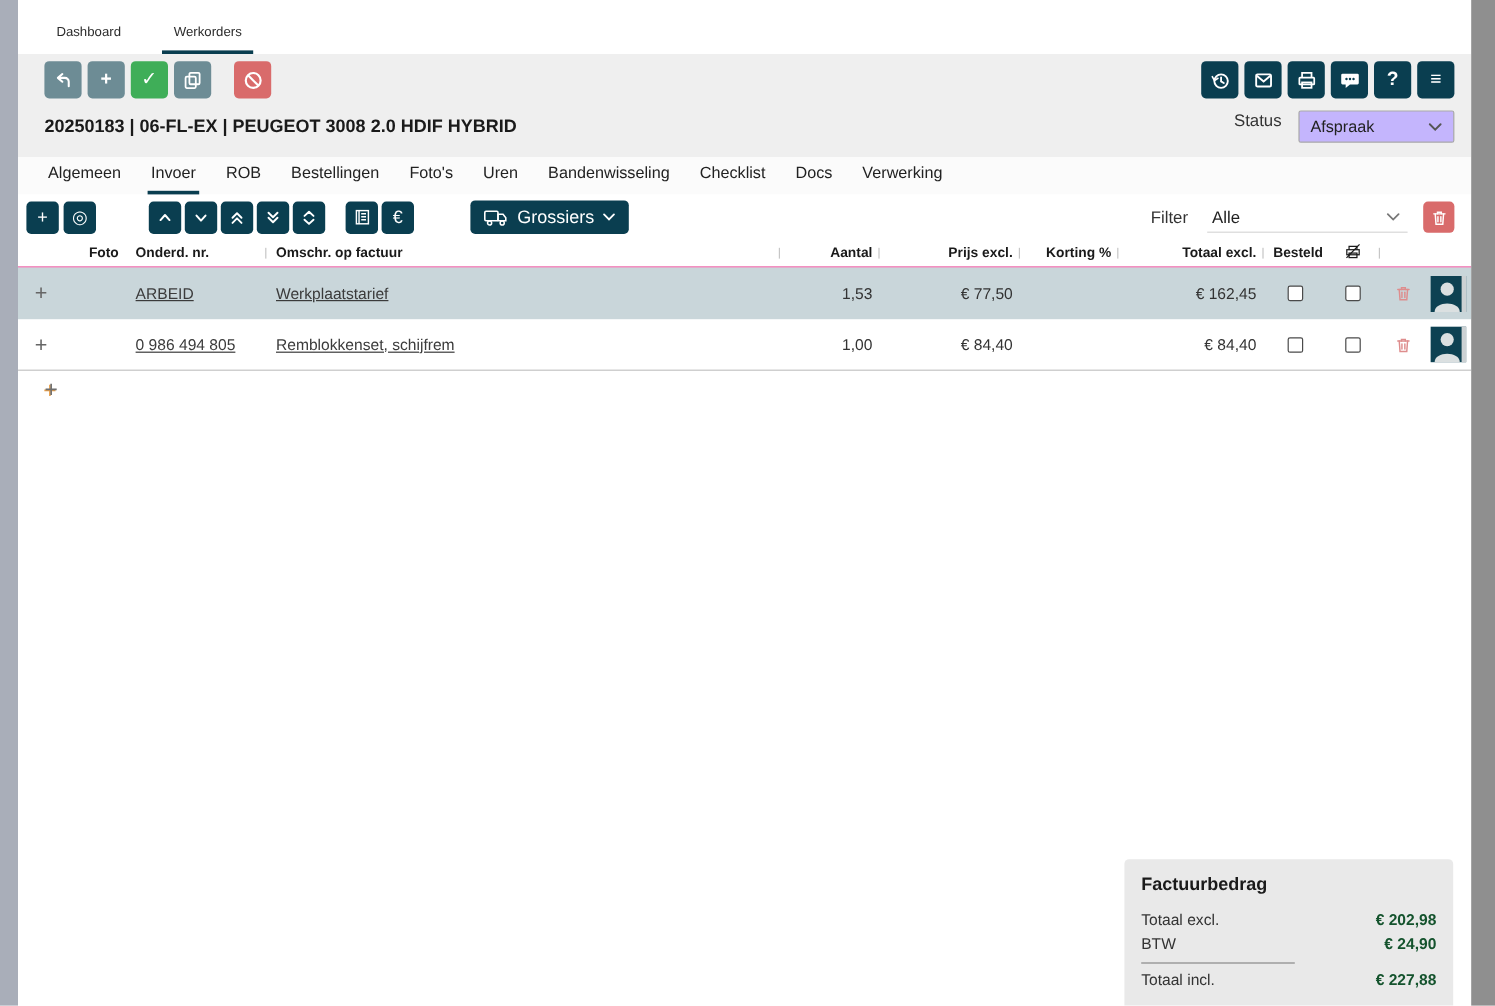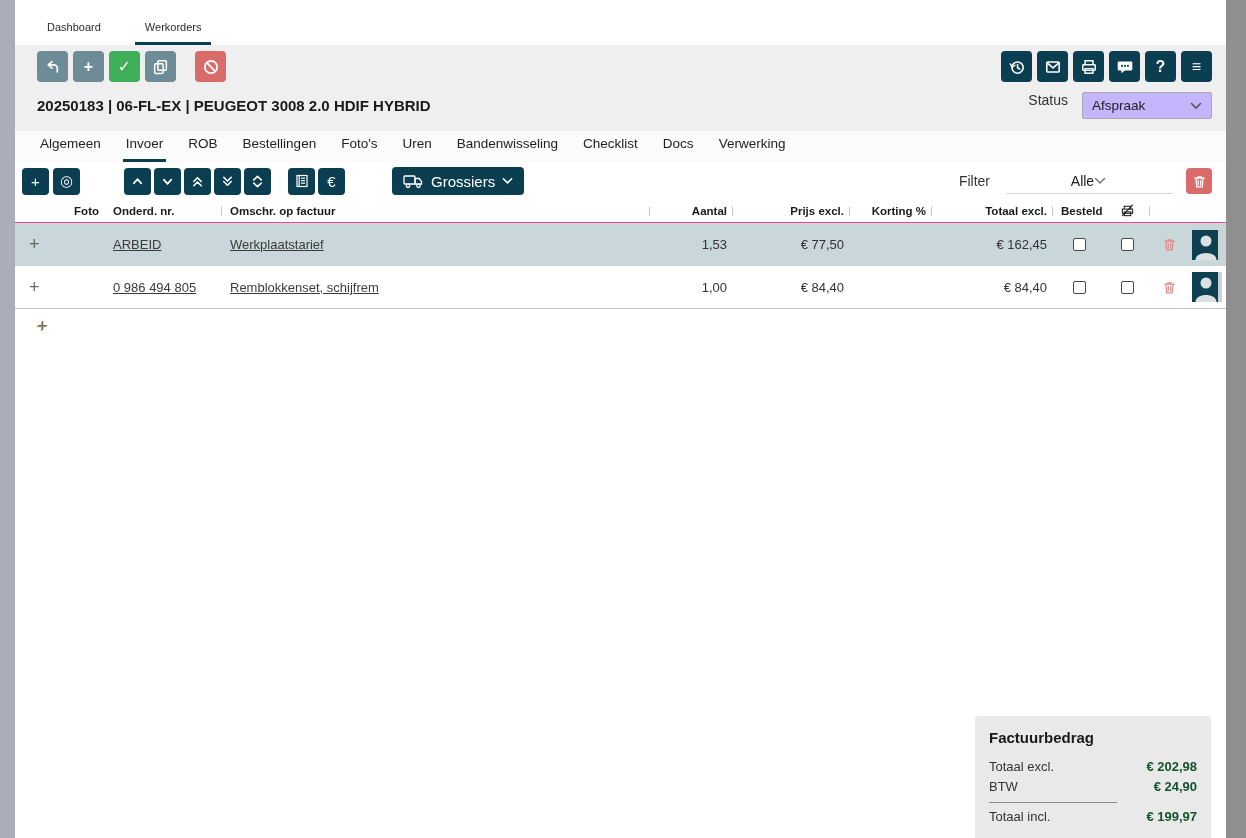--- a/index.html
+++ b/index.html
@@ -46,21 +46,21 @@
   
   .toolbar2 { height:38px; display:flex; align-items:center; padding:0 14px 0 7px; background:#fff; }
   .btn-sm { width:27px; height:27px; border-radius:4px; background:#0a3e50; color:#fff; display:flex;
             align-items:center; justify-content:center; margin-right:4px; cursor:pointer; font-size:15px; }
   .grp { margin-left:40px; display:flex; }
   .grp .btn-sm { margin-right:3px; }
   .grossiers-btn { margin-left:44px; height:28px; border-radius:4px; background:#0a3e50; color:#fff;
                    display:flex; align-items:center; gap:7px; padding:0 11px; font-size:15px; cursor:pointer; }
   .filter-label { font-size:14px; color:#333; margin-right:16px; }
   .filter-select { width:167px; height:26px; border-bottom:1px solid #d7d7d7; display:flex; align-items:center;
-                   justify-content:center; padding:0 6px 0 4px; font-size:14px; color:#222; margin-right:13px; cursor:pointer; }
+                   justify-content:space-between; padding:0 6px 0 4px; font-size:14px; color:#222; margin-right:13px; cursor:pointer; }
   .btn-trash { width:26px; height:26px; border-radius:4px; background:#d96b6b; color:#fff; display:flex;
                align-items:center; justify-content:center; cursor:pointer; }
 
   
   .grid { display:grid; grid-template-columns:35px 55px 117px 428px 83px 117px 82px 121px 52px 45px 38px 38px; align-items:center; }
   .thead { height:23px; border-bottom:1px solid #ec4899; }
   .hcell { font-size:11.5px; font-weight:bold; color:#1a1a1a; position:relative; padding:0 8px; }
   .h-right { text-align:right; padding-right:6px; }
   .h-center { text-align:center; }
   .tick::after { content:''; position:absolute; right:0; top:50%; transform:translateY(-50%); width:1px; height:9px; background:#c6c6c6; }
@@ -72,21 +72,21 @@
   .c-center { text-align:center; padding:0; display:flex; justify-content:center; align-items:center; }
   .expander { color:#666; font-size:18px; font-weight:normal; cursor:pointer; padding-left:6px; }
   .cell-link { color:#3b3b3b; text-decoration:underline; cursor:pointer; }
   .cb { appearance:none; -webkit-appearance:none; width:13px; height:13px; border:1px solid #4a4a4a; border-radius:2px; background:#fff; cursor:pointer; }
   .row-trash { color:#de8d8d; cursor:pointer; display:inline-flex; }
   .avatar { display:inline-flex; cursor:pointer; }
   .addrow { height:34px; display:flex; align-items:center; padding-left:22px; }
   .add-plus { color:#6f6f6f; font-size:19px; cursor:pointer; text-shadow:-1px 1px 0 #e8a04c; }
 
   
-  .invoice-panel { position:absolute; right:15px; bottom:0; width:236px; height:122px; background:#e9e9e9;
+  .invoice-panel { position:absolute; right:15px; bottom:0; width:274px; height:122px; background:#e9e9e9;
                    border-radius:4px 4px 0 0; padding:13px 14px 10px 14px; }
   .invoice-title { font-size:15px; font-weight:bold; color:#1a1a1a; margin-bottom:11px; }
   .inv-row { display:flex; justify-content:space-between; font-size:13px; color:#333; line-height:20px; }
   .inv-val { font-weight:bold; color:#14532d; }
   .inv-divider { width:128px; margin-left:auto; border-top:1px solid #8a8a8a; margin:5px 0 4px 0; }
 
   svg { display:block; }
 </style>
 </head>
 <body>
@@ -420,19 +420,19 @@
       <span>Totaal excl.</span>
       <span class="inv-val">€ 202,98</span>
     </div>
     <div class="inv-row">
       <span>BTW</span>
       <span class="inv-val">€ 24,90</span>
     </div>
     <div class="inv-divider"></div>
     <div class="inv-row">
       <span>Totaal incl.</span>
-      <span class="inv-val">€ 199,97</span>
+      <span class="inv-val">€ 227,88</span>
     </div>
   </div>
 
 </div>
 
 <div class="right-strip"></div>
 
 </body></html>

